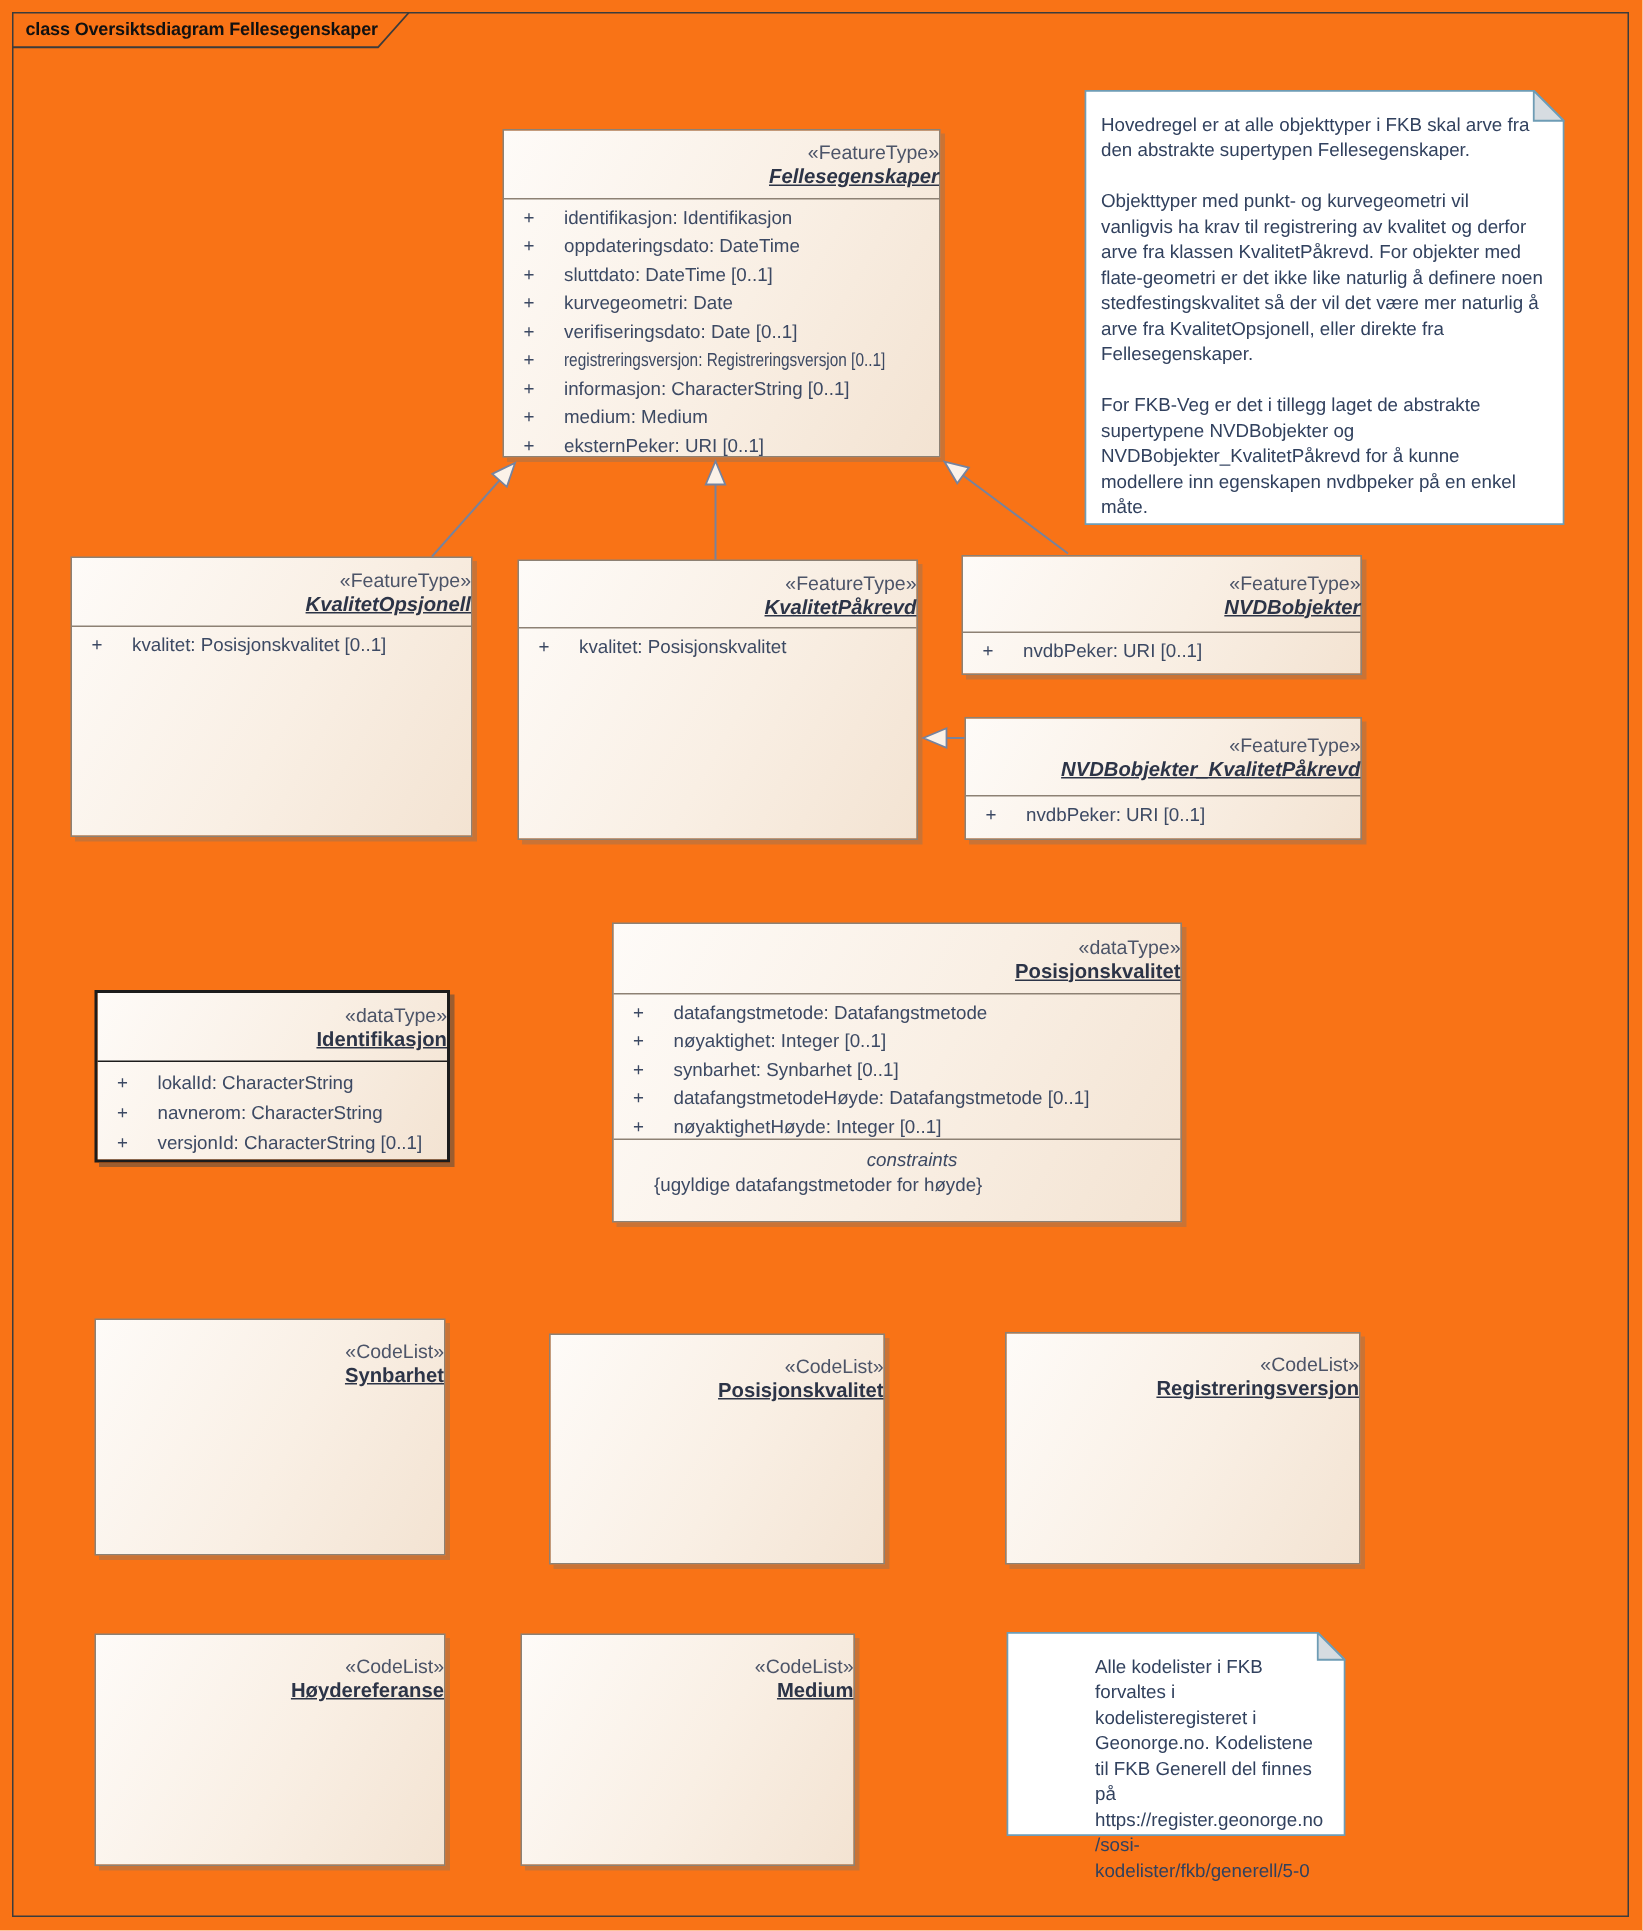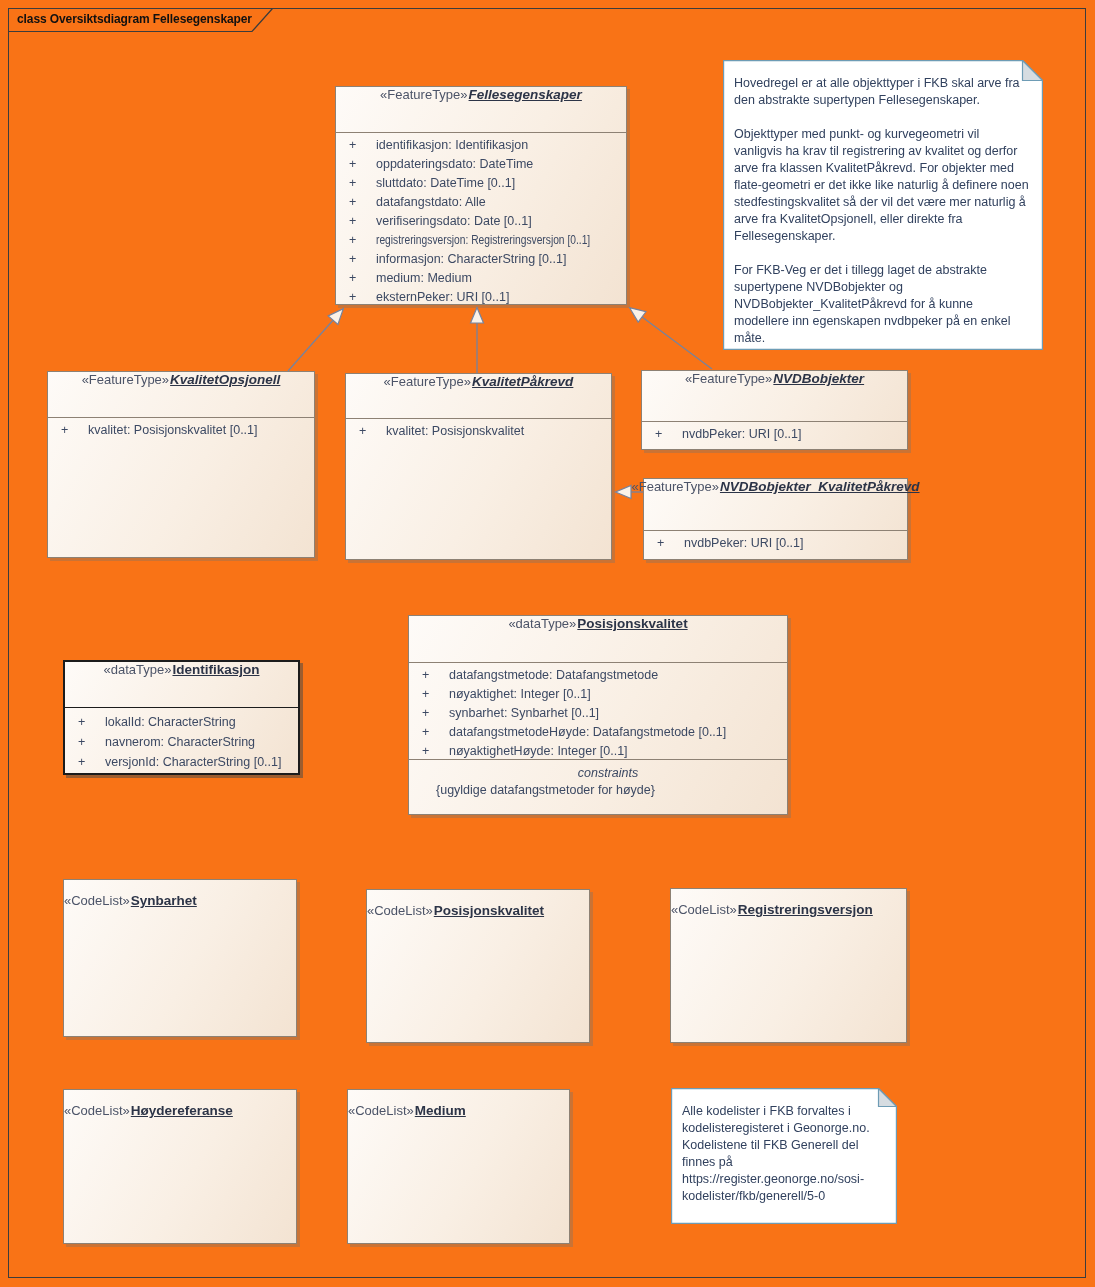--- a/index.html
+++ b/index.html
@@ -6,21 +6,21 @@
   .canvas{position:relative;width:1095px;height:1287px;background:#f97316;
           font-family:"Liberation Sans",sans-serif;overflow:hidden;}
   .frame{position:absolute;left:8px;top:8px;width:1078px;height:1270px;
          border:1px solid #3c3c3c;box-sizing:border-box;}
   .tabtext{position:absolute;left:17px;top:12px;font-size:12px;font-weight:bold;
            color:#111;letter-spacing:-0.1px;}
   
   .cls{position:absolute;box-sizing:border-box;
        background:linear-gradient(120deg,#fefbf8 0%,#f9efe4 55%,#f3e3d2 100%);
        border:1px solid #8d8174;box-shadow:3px 3px 0 rgba(125,115,105,.38);}
-  .cls .hd{display:flex;flex-direction:row;justify-content:center;align-items:flex-start;
+  .cls .hd{display:flex;flex-direction:column;justify-content:center;align-items:flex-end;
            border-bottom:1px solid #8d8174;box-sizing:border-box;gap:1px;}
   .cls.plain .hd{border-bottom:none;justify-content:flex-start;padding-top:13px;}
   .st{font-size:13px;color:#4c5468;}
   .nm{font-size:13.5px;font-weight:bold;color:#2c3447;text-decoration:underline;}
   .it{font-style:italic;}
   .attrs{padding:3px 0;font-size:12.5px;color:#3c4963;white-space:nowrap;overflow:hidden;}
   .row{display:flex;line-height:19px;}
   .v{flex:none;width:40px;padding-left:13px;box-sizing:border-box;}
   .squeeze{display:inline-block;transform:scaleX(.82);transform-origin:0 50%;}
   .constraints{border-top:1px solid #8d8174;font-size:12.5px;color:#3c4963;padding-left:20px;}
@@ -55,21 +55,21 @@
       <div class="row">
           <span class="v">+</span>
           <span>oppdateringsdato: DateTime</span>
         </div>
       <div class="row">
           <span class="v">+</span>
           <span>sluttdato: DateTime [0..1]</span>
         </div>
       <div class="row">
           <span class="v">+</span>
-          <span>datafangstdato: Alle</span>
+          <span>kurvegeometri: Date</span>
         </div>
       <div class="row">
           <span class="v">+</span>
           <span>verifiseringsdato: Date [0..1]</span>
         </div>
       <div class="row">
           <span class="v">+</span>
           <span class="squeeze">registreringsversjon: Registreringsversjon [0..1]</span>
         </div>
       <div class="row">
@@ -233,21 +233,21 @@
       <path d="M0.5,0.5 H299.5 L319.5,20.5 V289.5 H0.5 Z" fill="#ffffff" stroke="#6e9cb5" stroke-width="1.4"></path>
       <path d="M299.5,0.5 V20.5 H319.5 Z" fill="#d6dce1" stroke="#6e9cb5" stroke-width="1.2"></path>
     </svg>
     <div class="txt">Hovedregel er at alle objekttyper i FKB skal arve fra den abstrakte supertypen Fellesegenskaper.
 
 Objekttyper med punkt- og kurvegeometri vil vanligvis ha krav til registrering av kvalitet og derfor arve fra klassen KvalitetPåkrevd. For objekter med flate-geometri er det ikke like naturlig å definere noen stedfestingskvalitet så der vil det være mer naturlig å arve fra KvalitetOpsjonell, eller direkte fra Fellesegenskaper.
 
 For FKB-Veg er det i tillegg laget de abstrakte supertypene NVDBobjekter og NVDBobjekter_KvalitetPåkrevd for å kunne modellere inn egenskapen nvdbpeker på en enkel måte.</div>
   </div>
 
-  <div class="note" style="left:671px;top:1088px;width:226px;height:104px;">
+  <div class="note" style="left:671px;top:1088px;width:226px;height:104px;padding-left:48px;">
     <svg width="226" height="136" aria-hidden="true">
       <path d="M0.5,0.5 H207.5 L225.5,18.5 V135.5 H0.5 Z" fill="#ffffff" stroke="#6e9cb5" stroke-width="1.4"></path>
       <path d="M207.5,0.5 V18.5 H225.5 Z" fill="#d6dce1" stroke="#6e9cb5" stroke-width="1.2"></path>
     </svg>
     <div class="txt">Alle kodelister i FKB forvaltes i kodelisteregisteret i Geonorge.no. Kodelistene til FKB Generell del finnes på https://register.geonorge.no/sosi-kodelister/fkb/generell/5-0</div>
   </div>
 
   <svg class="overlay" width="1095" height="1287">
     <defs>
       <marker id="gen-tri" markerUnits="userSpaceOnUse" markerWidth="18" markerHeight="16" refX="16" refY="8" orient="auto">

